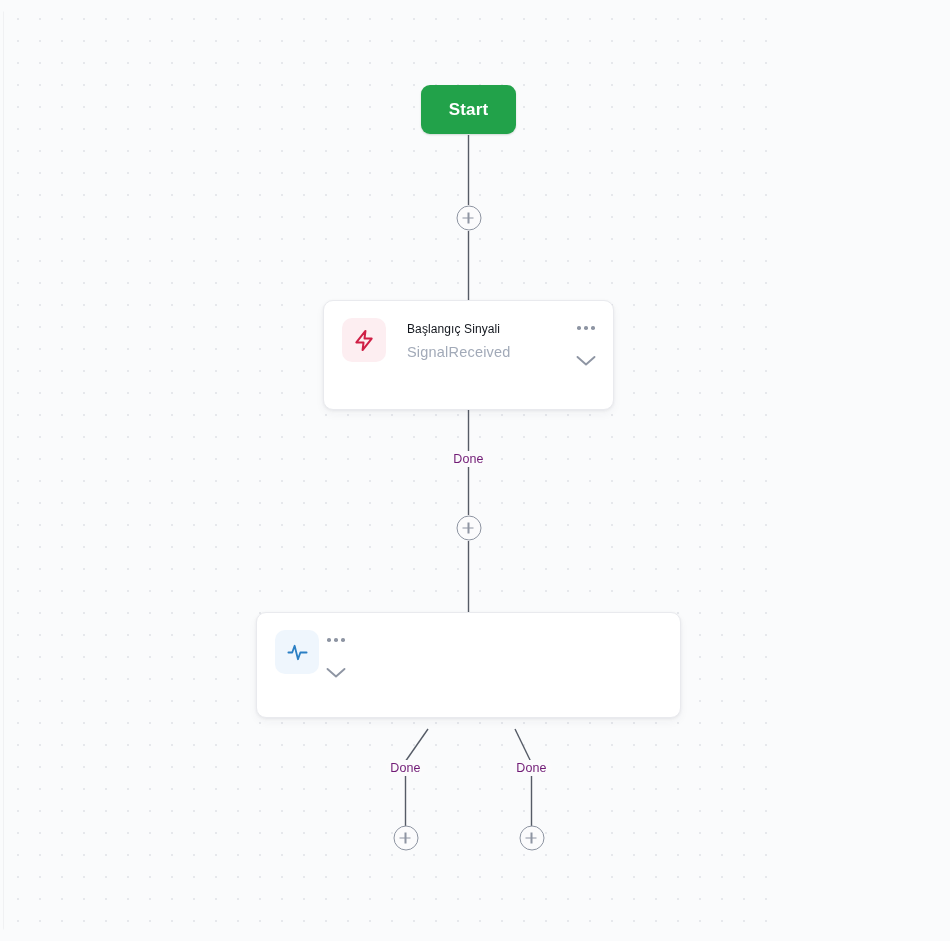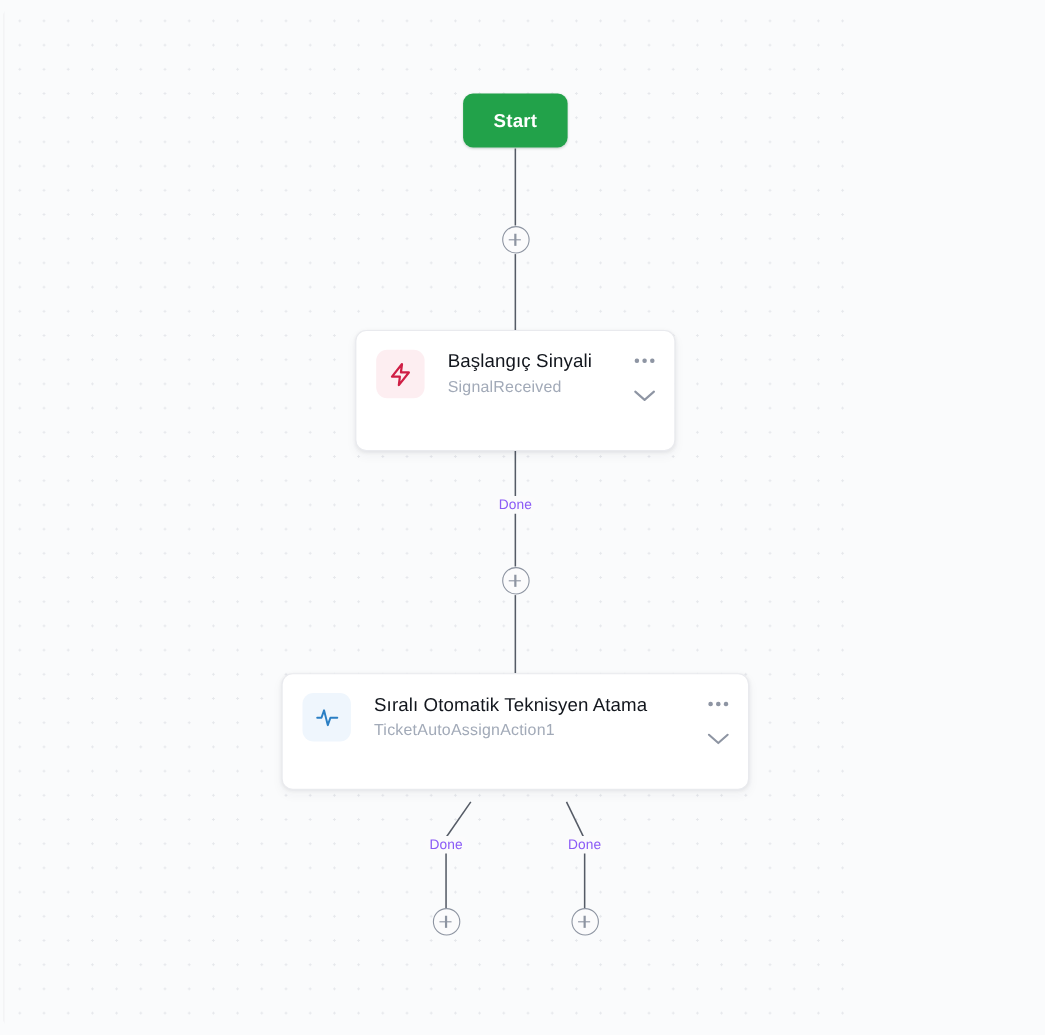--- a/index.html
+++ b/index.html
@@ -45,21 +45,21 @@
     height: 941px;
     pointer-events: none;
     overflow: visible;
   }
 
   
   .edge-label {
     position: absolute;
     transform: translate(-50%, -50%);
     background: #fbfbfc;
-    color: #8b5cf6;
+    color: #701a75;
     font-size: 12.5px;
     line-height: 14px;
     padding: 1px 5px;
     border-radius: 9px;
     white-space: nowrap;
     letter-spacing: 0.1px;
   }
 
   
   .plus-btn {
@@ -145,21 +145,21 @@
   .node-icon.signal { background: #fdeef1; }
   .node-icon.activity { background: #eff6fd; }
 
   .node-text {
     flex: 1 1 auto;
     padding-left: 21px;
     padding-top: 1px;
     min-width: 0;
   }
   .node-title {
-    font-size: 17px;
+    font-size: 12px;
     color: #12161d;
     line-height: 20px;
     white-space: nowrap;
     letter-spacing: 0.1px;
   }
   .node-subtitle {
     font-size: 14.5px;
     color: #a2aab8;
     line-height: 18px;
     margin-top: 4px;
@@ -278,24 +278,20 @@
     </div>
   </div>
 
   <div class="node-card" id="node-action">
     <div class="node-inner">
       <div class="node-icon activity">
         <svg width="23" height="23" viewBox="0 0 24 24" fill="none" stroke="#2b7fc4" stroke-width="1.9" stroke-linecap="round" stroke-linejoin="round">
           <polyline points="2.5 12 6.5 12 9 5 12.5 19 15 12 21.5 12"></polyline>
         </svg>
       </div>
-      <div class="node-text">
-        <div class="node-title">Sıralı Otomatik Teknisyen Atama</div>
-        <div class="node-subtitle">TicketAutoAssignAction1</div>
-      </div>
       <div class="node-actions">
         <span class="dots-icon">
           <i></i>
             <i></i>
             <i></i>
         </span>
         <span class="chevron-icon">
           <svg width="22" height="13" viewBox="0 0 22 13" fill="none" stroke="#8e95a3" stroke-width="1.9" stroke-linecap="round" stroke-linejoin="round">
             <polyline points="2.5 3 11 10.5 19.5 3"></polyline>
           </svg>

